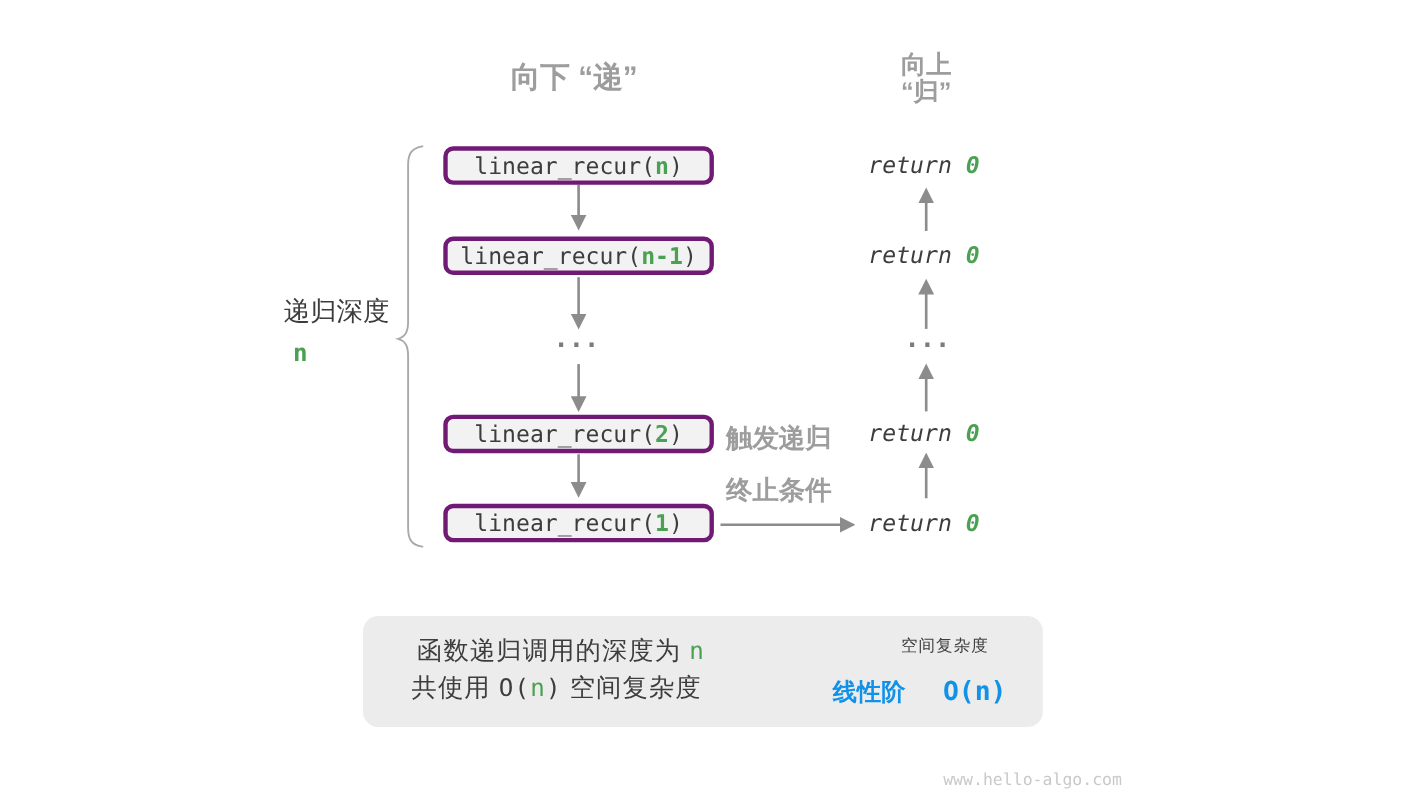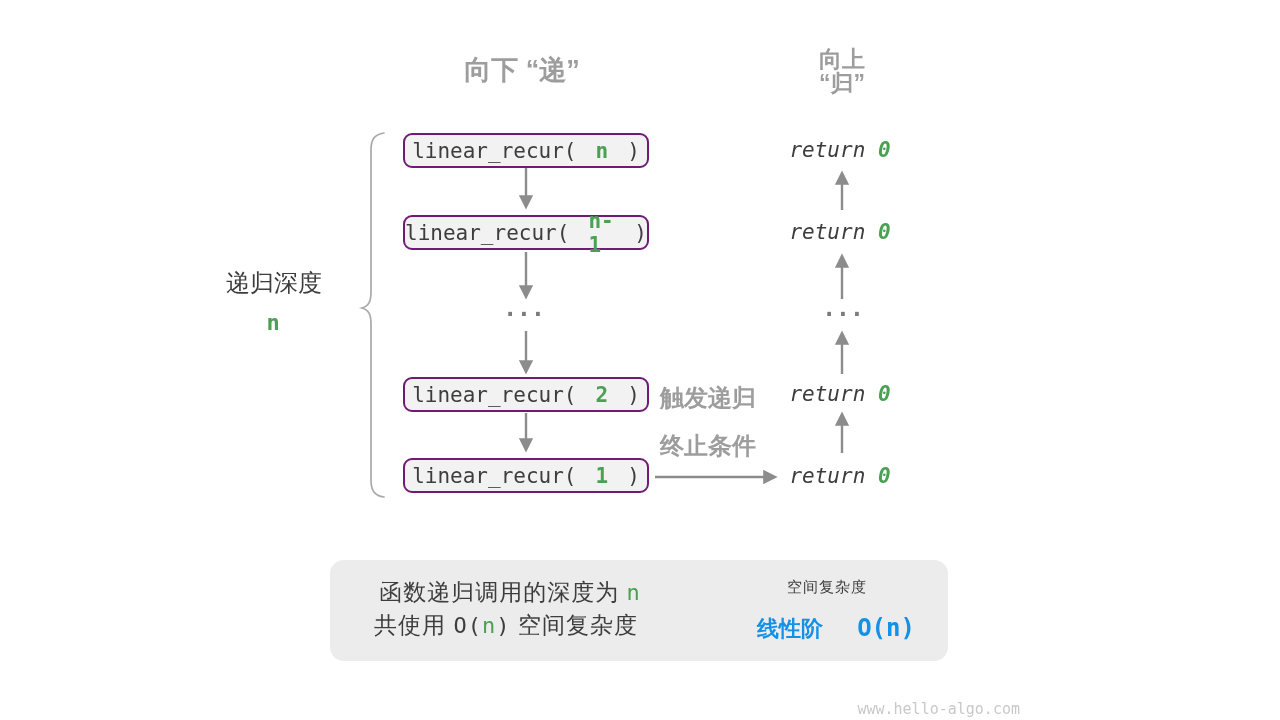--- a/index.html
+++ b/index.html
@@ -5,28 +5,28 @@
   html,body{margin:0;padding:0;background:#ffffff;}
   .canvas{
     position:relative;width:1060px;height:720px;background:#ffffff;
     font-family:"Liberation Sans",sans-serif;overflow:hidden;
   }
   .abs{position:absolute;}
   .ctr{transform:translate(-50%,-50%);white-space:nowrap;}
   .mono{font-family:"DejaVu Sans Mono",monospace;}
   .green{color:#4ba153;font-weight:bold;}
   .hdr{color:#9d9d9d;font-weight:bold;}
-  .dark{color:#3d3d3d;}
+  .dark{color:#3d3d3d;margin-left:32px;}
   .blue{color:#1191e8;font-weight:bold;}
   .overlay{position:absolute;left:0;top:0;width:1280px;height:720px;pointer-events:none;}
   .codebox{
     position:absolute;left:403px;width:246px;height:35px;box-sizing:border-box;
-    background:#f2f2f2;border:2px solid #701a75;border-radius:9px;
+    background:#f2f2f2;border:4px solid #701a75;border-radius:9px;
     display:flex;align-items:center;justify-content:center;
-    font-family:"DejaVu Sans Mono",monospace;font-size:21px;color:#3d3d3d;gap:19px;
+    font-family:"DejaVu Sans Mono",monospace;font-size:21px;color:#3d3d3d;
   }
   .ret{
     font-family:"DejaVu Sans Mono",monospace;font-size:21px;color:#3d3d3d;font-style:italic;
   }
   .dots{
     font-family:"DejaVu Sans Mono",monospace;font-weight:bold;
     color:#7c7c7c;font-size:23px;
   }
   .panel{
     position:absolute;left:330px;top:560px;width:618px;height:101px;

